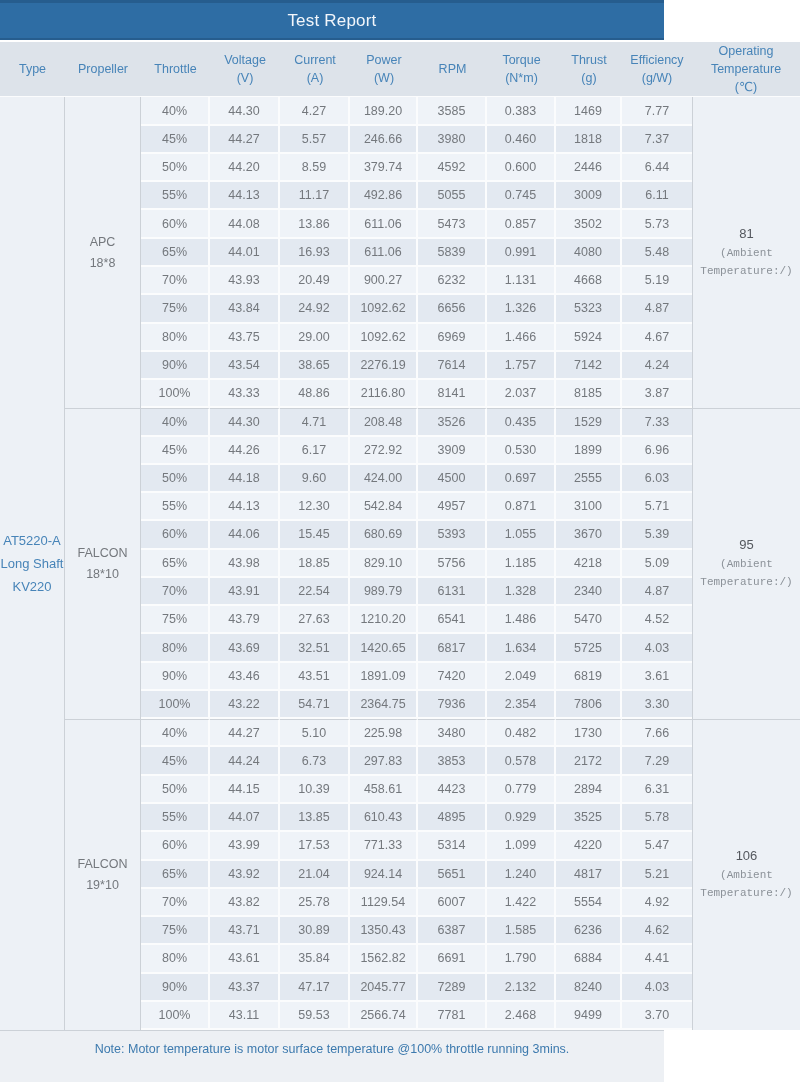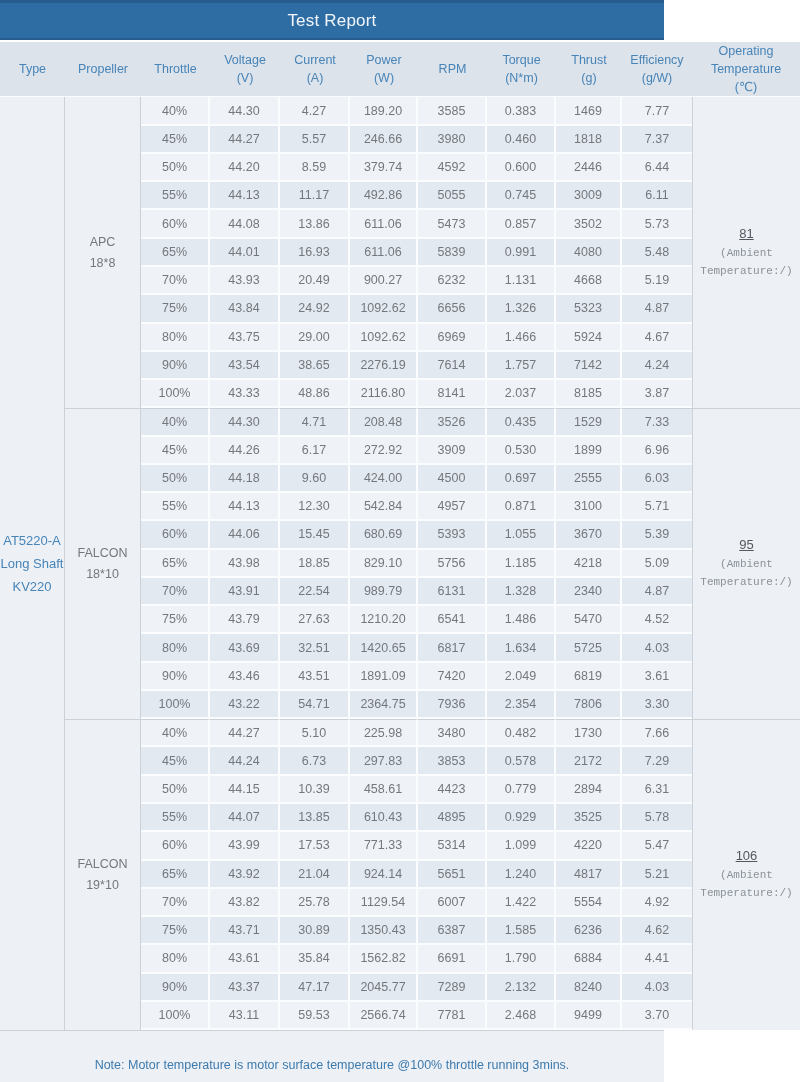--- a/index.html
+++ b/index.html
@@ -49,26 +49,26 @@
   td.data-cell.dark{background:var(--row-dark);}
   td[data-name="efficiency-cell"]{border-right:none;}
   td.merged{
     background:var(--merged-bg); text-align:center;
     white-space:pre-line; font-size:12.5px; color:var(--data-text);
   }
   td.type-cell{color:var(--accent-text); line-height:1.8; border-right:1px solid var(--grid-gray); font-size:13px;}
   td.prop-cell{line-height:1.7; border-right:1px solid var(--grid-gray);}
   td.temp-cell{border-left:1px solid var(--grid-gray);}
   tr.sec-start td{border-top:1px solid var(--grid-gray);}
-  .temp-value{font-size:13px; color:var(--temp-value-text); margin-bottom:3px;text-decoration:underline;}
+  .temp-value{font-size:13px; color:var(--temp-value-text); margin-bottom:3px;}
   .temp-note{font-size:11px; color:var(--temp-note-text); white-space:pre-line; line-height:1.65;font-family:Liberation Mono, monospace;}
   .footer{
     height:52px; box-sizing:border-box;
     background:var(--footer-bg); border-top:1px solid var(--grid-gray);
-    text-align:center; padding-top:24px;
+    text-align:center; padding-top:8px;
     color:var(--footer-text); font-size:12.5px; line-height:1.65;
   }
 </style>
 </head>
 <body>
 
 <div class="page" data-name="test-report-page">
 
   <div class="title-bar" data-name="title-bar">
     <span data-name="page-title">Test Report</span>

